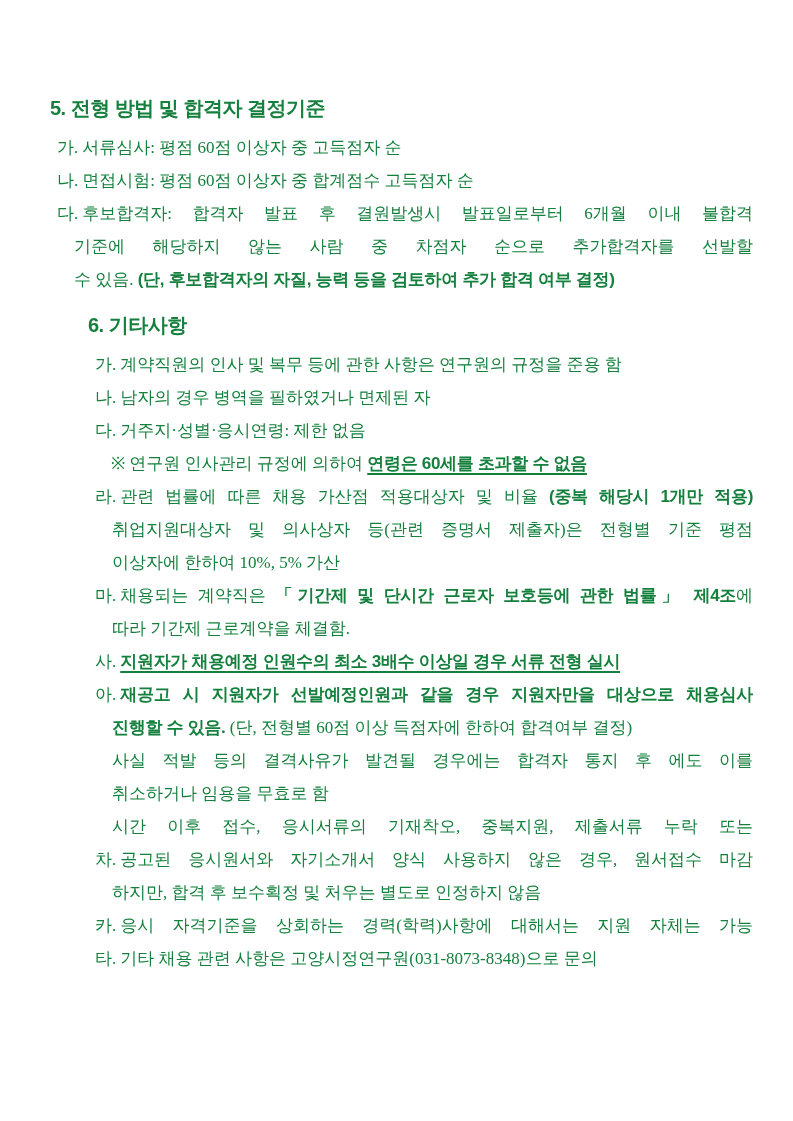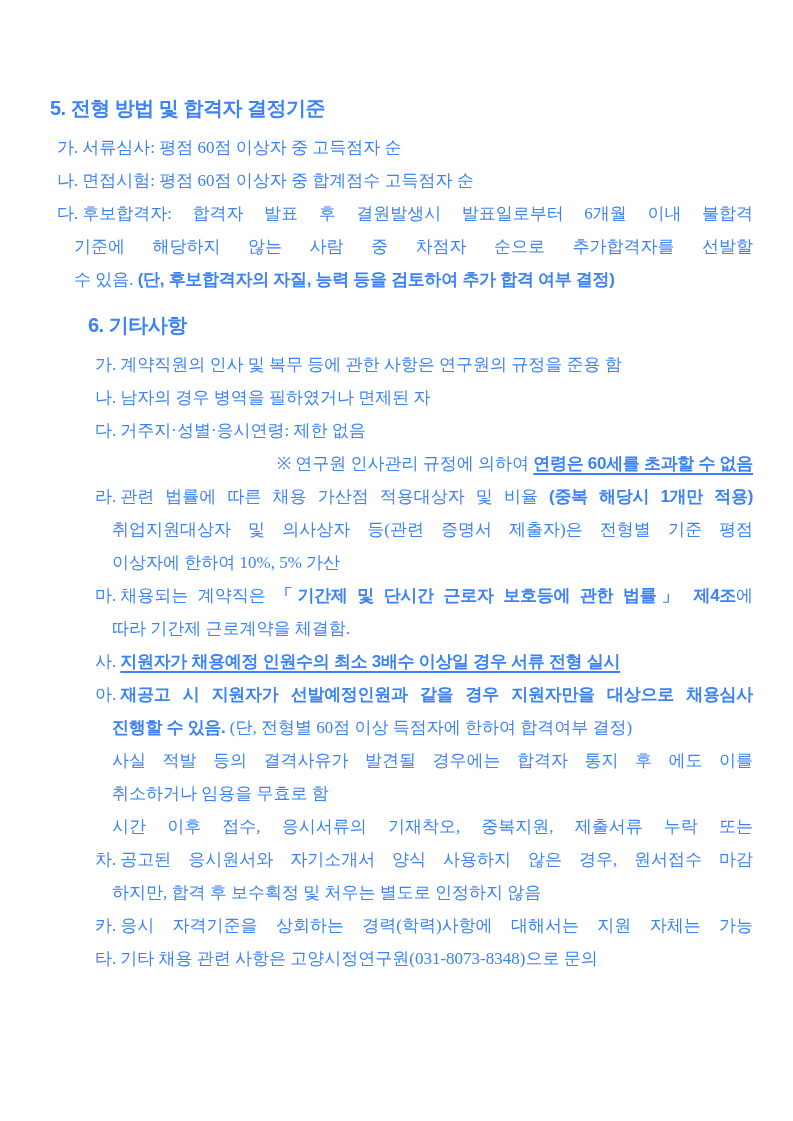--- a/index.html
+++ b/index.html
@@ -3,21 +3,21 @@
 <meta charset="utf-8">
 <style>
   html,body{margin:0;padding:0;background:#e8e8e8;}
   .page{
     position:relative;
     width:793px;height:1121px;
     margin:0 auto;
     background:#ffffff;
     box-sizing:border-box;
     padding:91px 40px 0 50px;
-    color:#3b82f6;
+    color:#15803d;
     font-family:"Liberation Serif","DejaVu Serif",serif;
     font-size:17px;
     line-height:33px;
     overflow:hidden;
   }
   .section-title{
     font-family:"Liberation Sans","DejaVu Sans",sans-serif;
     font-weight:700;
     font-size:20px;
     line-height:34px;
@@ -25,21 +25,21 @@
     margin-bottom:6px;
     white-space:nowrap;
   }
   .section + .section{margin-top:12px;margin-left:38px;}
   .doc-line{
     padding-left:24px;
     height:33px;
     overflow:hidden;
   }
   .doc-line.first{padding-left:7px;}
-  .doc-line.first.note-line{padding-left:23px;text-align:right;}
+  .doc-line.first.note-line{padding-left:23px;}
   .doc-line.just{text-align:justify;text-align-last:justify;}
   .label{display:inline-block;margin-right:4px;}
   .b{
     font-family:"Liberation Sans","DejaVu Sans",sans-serif;
     font-weight:700;
     letter-spacing:-0.3px;
   }
   .u{
     text-decoration:underline;
     text-underline-offset:4px;

